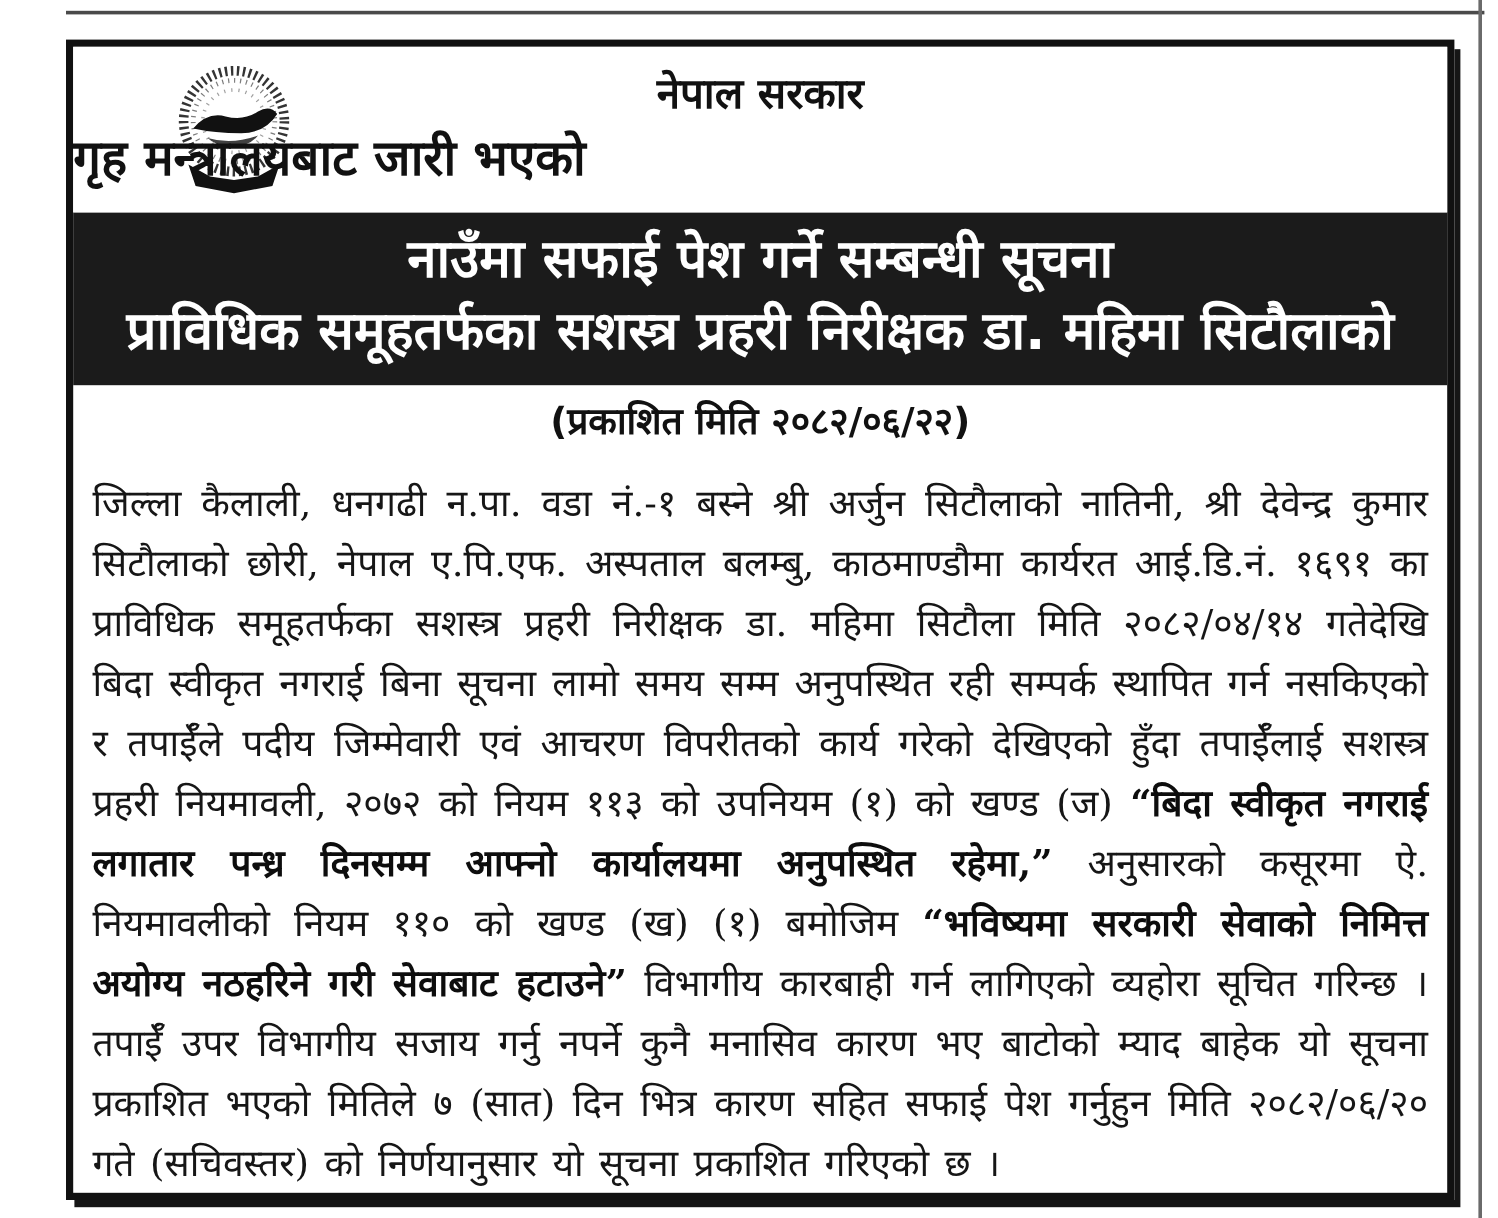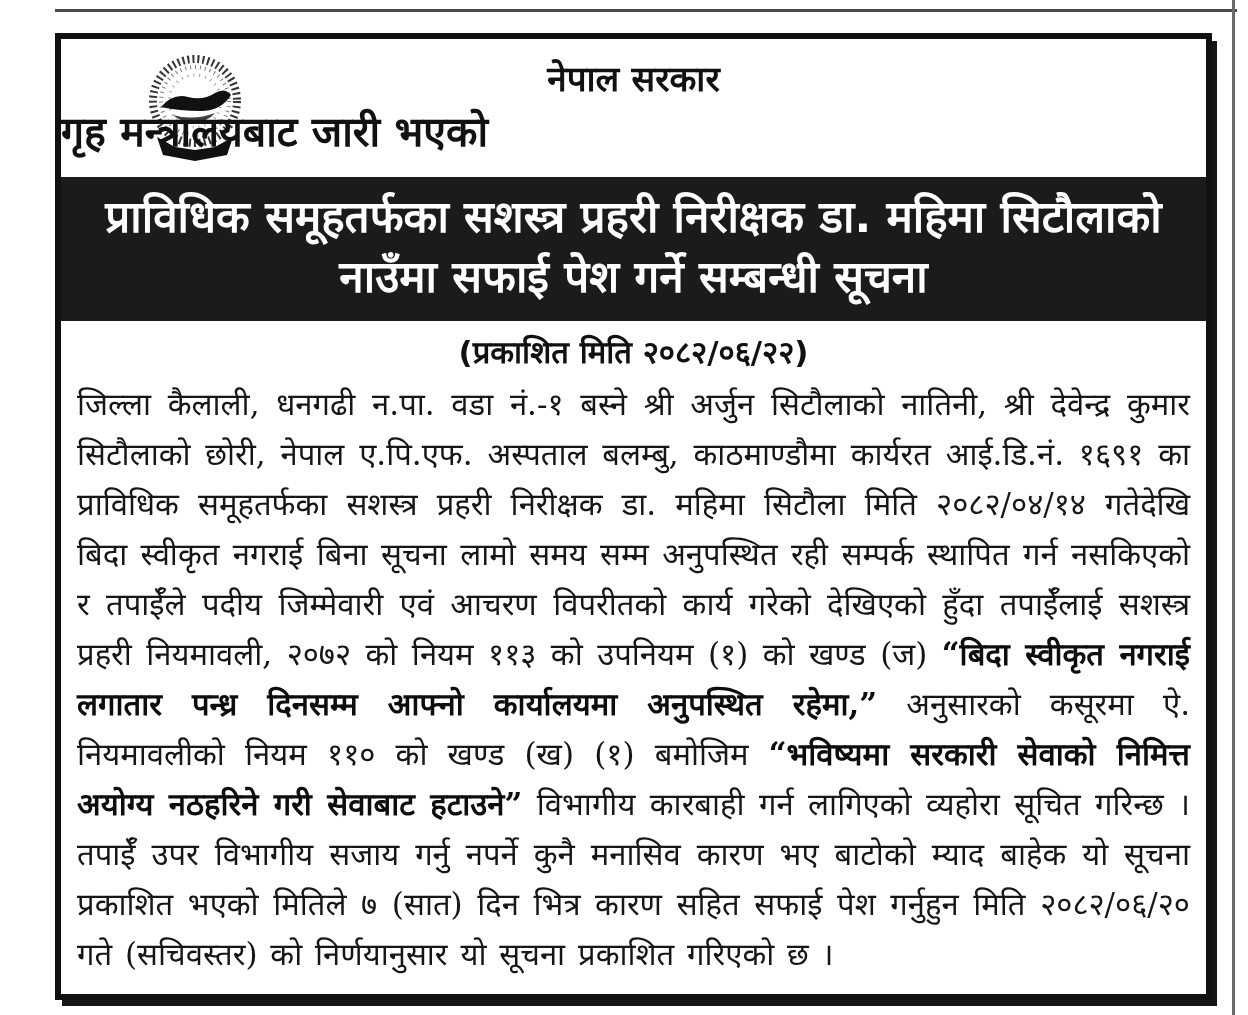--- a/index.html
+++ b/index.html
@@ -51,21 +51,21 @@
     padding: 10px 8px 14px 8px;
     font-family: "DejaVu Sans", sans-serif;
   }
   .banner-line { text-align: center; font-weight: bold; font-size: 44px; line-height: 60px; }
 
   
   .notice-body { padding: 8px 16px 0 16px; }
   .published-date {
     text-align: center; font-weight: bold; font-size: 31px; line-height: 46px;
     font-family: "DejaVu Sans", sans-serif;
-    margin-bottom: 4px;
+    margin-bottom: 20px;
   }
   .paragraph {
     text-align: justify;
     font-size: 31px; line-height: 50px;
     word-spacing: 3px;
     color: #161616;
   }
   .paragraph b { color: #0d0d0d; }
 </style>
 </head>
@@ -90,22 +90,22 @@
           <path d="M30 64 Q50 70 72 62 Q64 72 48 71 Q36 70 30 64 Z" fill="#111" opacity="0.8"></path>
 
           <path d="M14 86 L32 96 L52 99 L72 96 L90 86 L84 104 L52 110 L20 104 Z" fill="#111"></path>
         </svg>
       </span>
       <div class="header-line1">नेपाल सरकार</div>
       <div class="header-line2">गृह मन्त्रालयबाट जारी भएको</div>
     </div>
 
     <div class="banner">
+      <div class="banner-line">नाउँमा सफाई पेश गर्ने सम्बन्धी सूचना</div>
       <div class="banner-line">प्राविधिक समूहतर्फका सशस्त्र प्रहरी निरीक्षक डा. महिमा सिटौलाको</div>
-      <div class="banner-line">नाउँमा सफाई पेश गर्ने सम्बन्धी सूचना</div>
     </div>
 
     <div class="notice-body">
       <div class="published-date">(प्रकाशित मिति २०८२/०६/२२)</div>
       <p class="paragraph"><span>जिल्ला कैलाली, धनगढी न.पा. वडा नं.-१ बस्ने श्री अर्जुन सिटौलाको नातिनी, श्री देवेन्द्र कुमार सिटौलाको छोरी, नेपाल ए.पि.एफ. अस्पताल बलम्बु, काठमाण्डौमा कार्यरत आई.डि.नं. १६९१ का प्राविधिक समूहतर्फका सशस्त्र प्रहरी निरीक्षक डा. महिमा सिटौला मिति २०८२/०४/१४ गतेदेखि बिदा स्वीकृत नगराई बिना सूचना लामो समय सम्म अनुपस्थित रही सम्पर्क स्थापित गर्न नसकिएको र तपाईँले पदीय जिम्मेवारी एवं आचरण विपरीतको कार्य गरेको देखिएको हुँदा तपाईँलाई सशस्त्र प्रहरी नियमावली, २०७२ को नियम ११३ को उपनियम (१) को खण्ड (ज) </span><b>“बिदा स्वीकृत नगराई लगातार पन्ध्र दिनसम्म आफ्नो कार्यालयमा अनुपस्थित रहेमा,”</b><span> अनुसारको कसूरमा ऐ. नियमावलीको नियम ११० को खण्ड (ख) (१) बमोजिम </span><b>“भविष्यमा सरकारी सेवाको निमित्त अयोग्य नठहरिने गरी सेवाबाट हटाउने”</b><span> विभागीय कारबाही गर्न लागिएको व्यहोरा सूचित गरिन्छ । तपाईँ उपर विभागीय सजाय गर्नु नपर्ने कुनै मनासिव कारण भए बाटोको म्याद बाहेक यो सूचना प्रकाशित भएको मितिले ७ (सात) दिन भित्र कारण सहित सफाई पेश गर्नुहुन मिति २०८२/०६/२० गते (सचिवस्तर) को निर्णयानुसार यो सूचना प्रकाशित गरिएको छ ।</span></p>
     </div>
 
   </div>
 </div>
 

